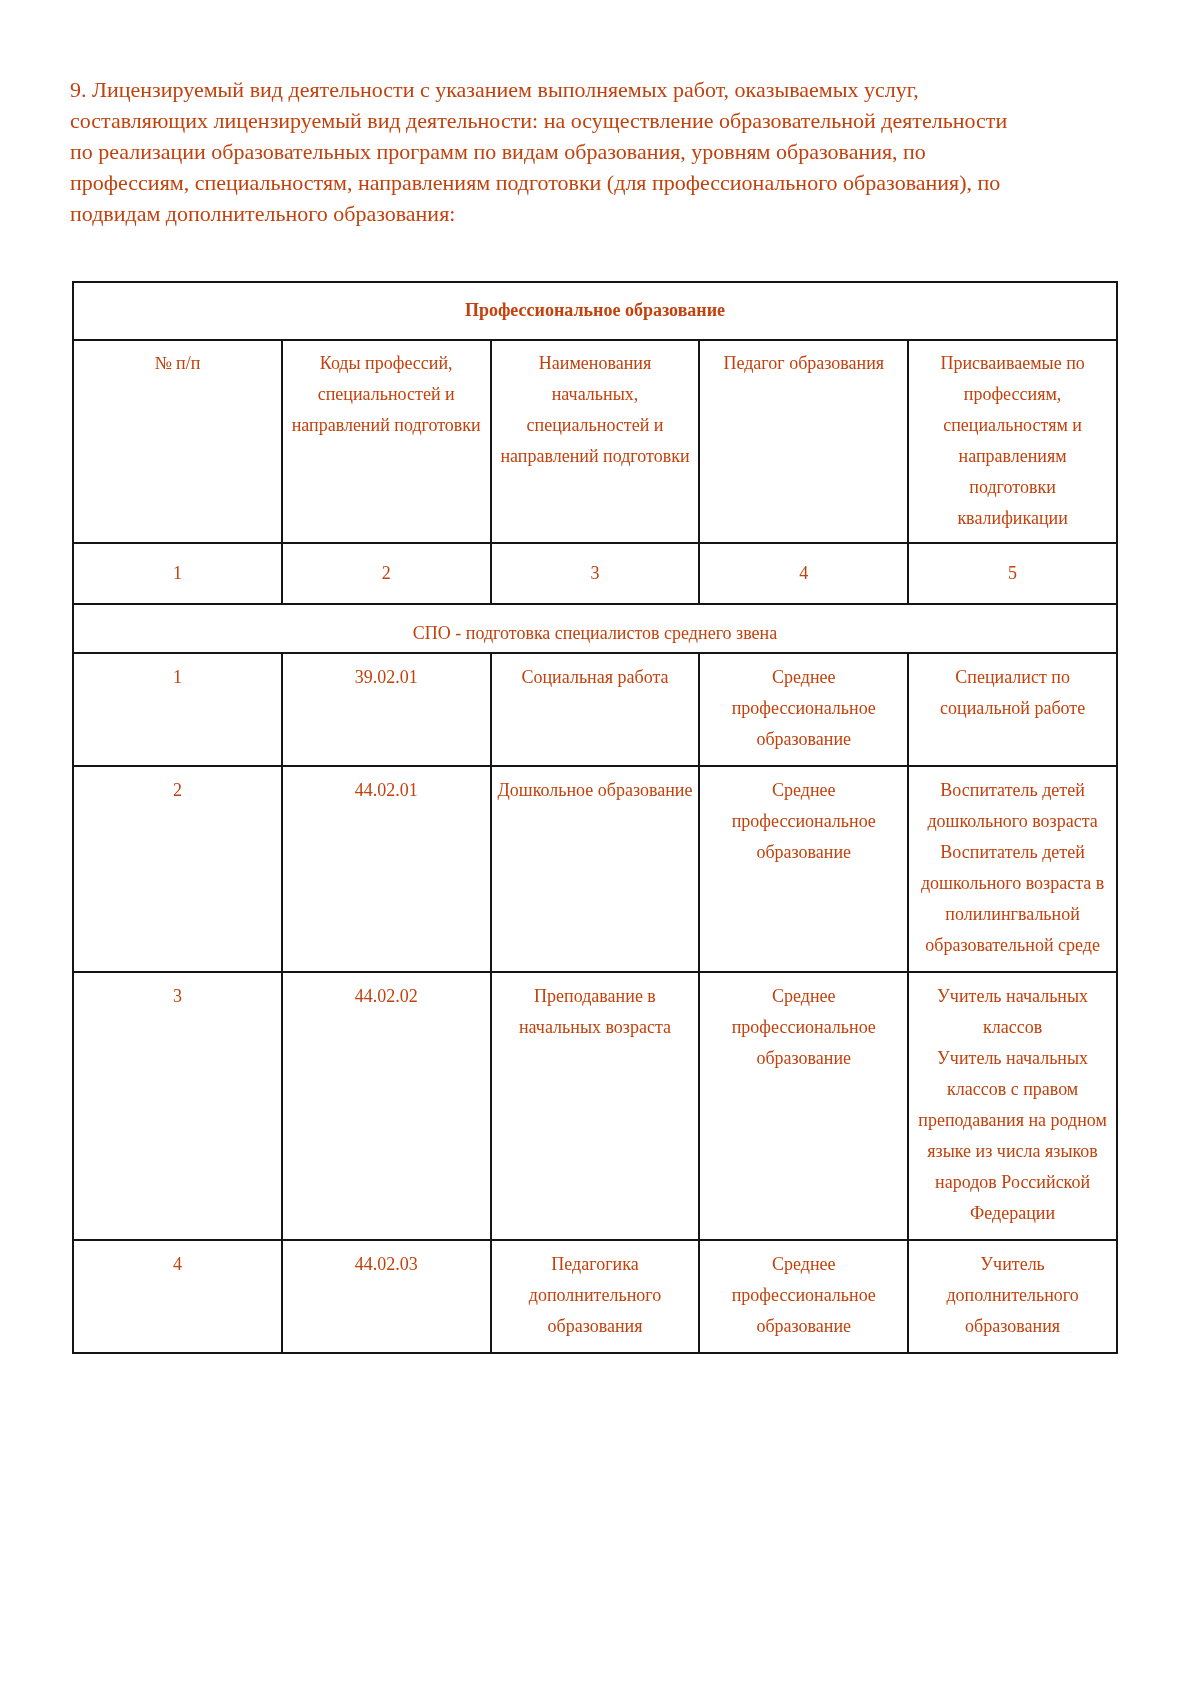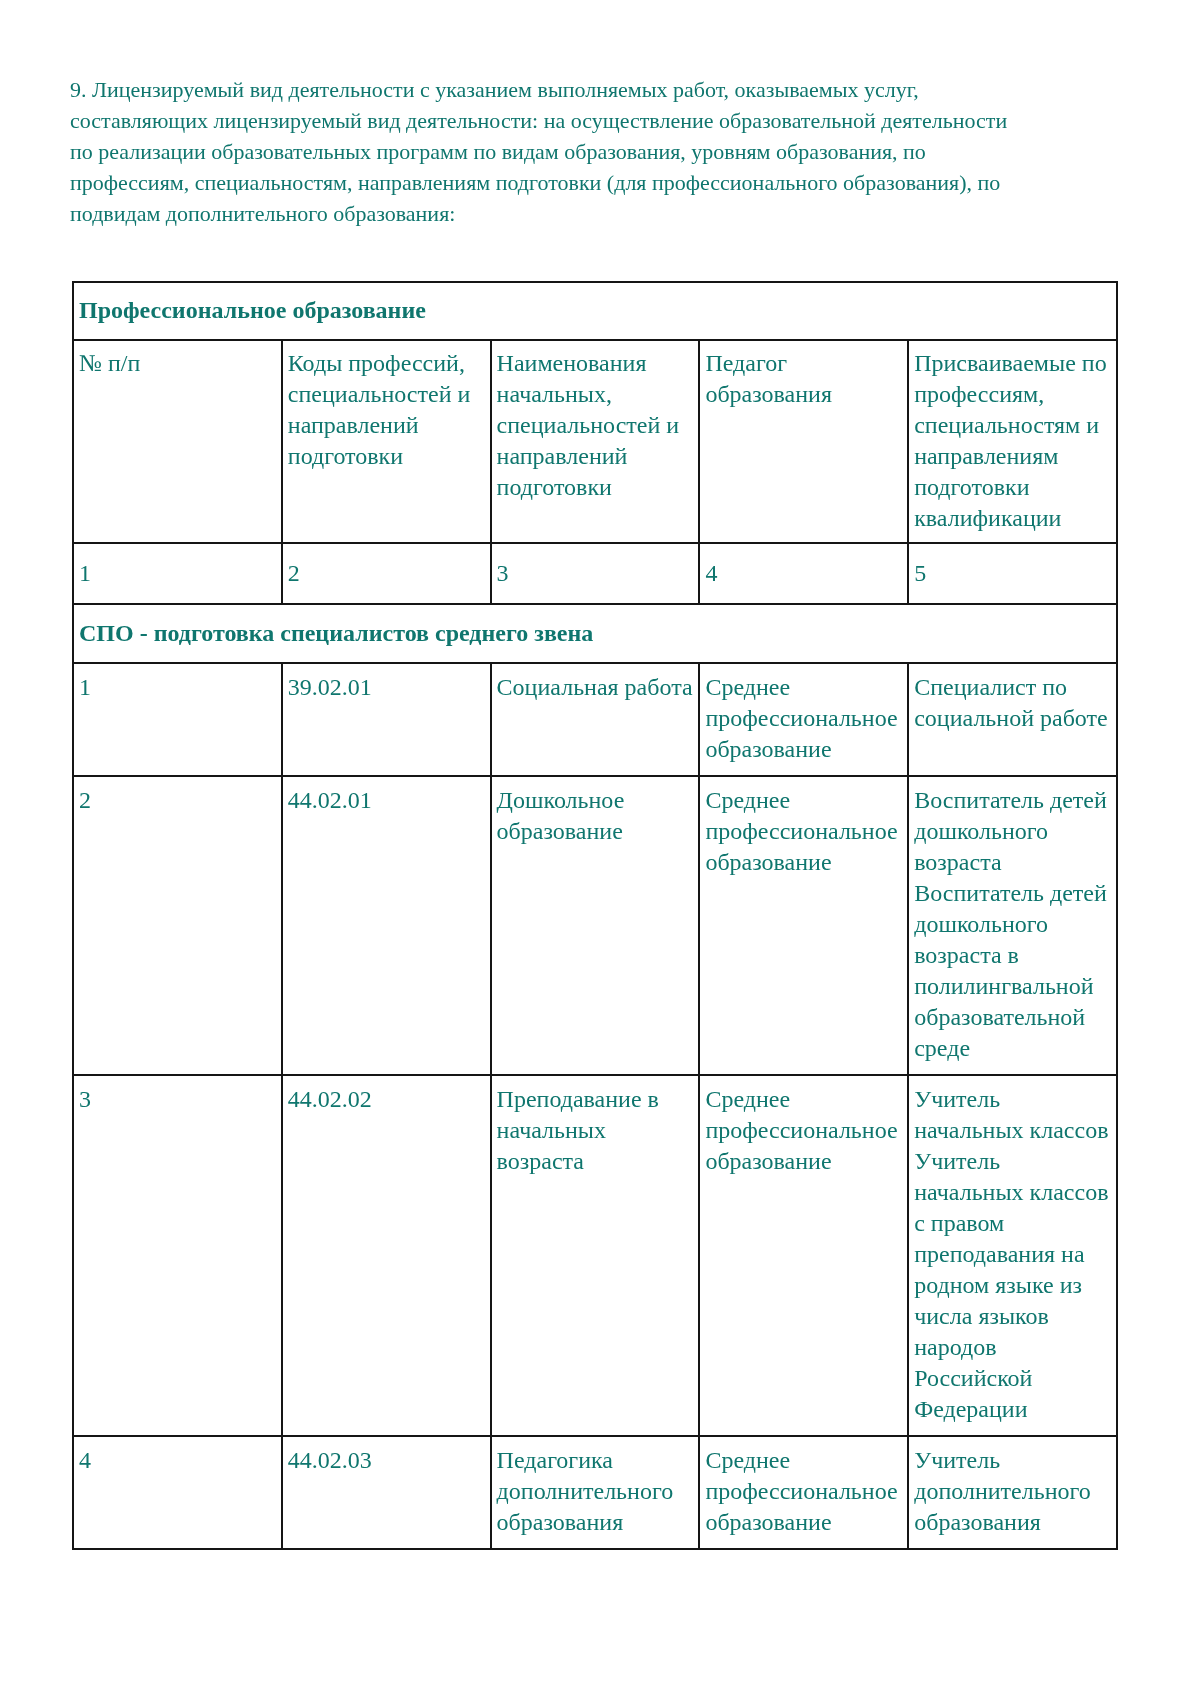--- a/index.html
+++ b/index.html
@@ -1,21 +1,21 @@
 <!DOCTYPE html>
 <html><head>
 <meta charset="utf-8">
 <style>
   html, body { margin: 0; padding: 0; background: #ffffff; }
   .page {
     position: relative;
     width: 1190px;
     height: 1684px;
     background: #ffffff;
-    color: #0f766e;
+    color: #c2410c;
     font-family: "Liberation Serif", "DejaVu Serif", serif;
     overflow: hidden;
   }
   .intro {
     position: absolute;
     left: 70px;
     top: 74px;
     width: 963px;
     margin: 0;
     font-size: 22px;
@@ -25,32 +25,32 @@
   .doc-table {
     position: absolute;
     left: 72px;
     top: 281px;
     width: 1046px;
     border-collapse: collapse;
     table-layout: fixed;
   }
   .doc-table td {
     border: 2px solid #151515;
-    font-size: 24px;
+    font-size: 18px;
     line-height: 31px;
-    text-align: left;
+    text-align: center;
     vertical-align: top;
     padding: 8px 5px 10px 5px;
     white-space: pre-line;
     word-wrap: break-word;
   }
   .r-title td    { font-weight: bold; padding: 12px 5px 13px 5px; }
   .r-header td   { padding: 7px 5px 8px 5px; margin-top: 28px; }
   .r-num td      { padding: 14px 5px 14px 5px; }
-  .r-section td  { font-weight: bold; padding: 13px 5px 13px 5px; }
+  .r-section td  { font-weight: normal; padding: 13px 5px 3px 5px; }
 </style>
 </head>
 <body>
 
 <div class="page">
 
   <p class="intro">9. Лицензируемый вид деятельности с указанием выполняемых работ, оказываемых услуг, составляющих лицензируемый вид деятельности: на осуществление образовательной деятельности по реализации образовательных программ по видам образования, уровням образования, по профессиям, специальностям, направлениям подготовки (для профессионального образования), по подвидам дополнительного образования:</p>
 
   <table class="doc-table">
     <colgroup>

